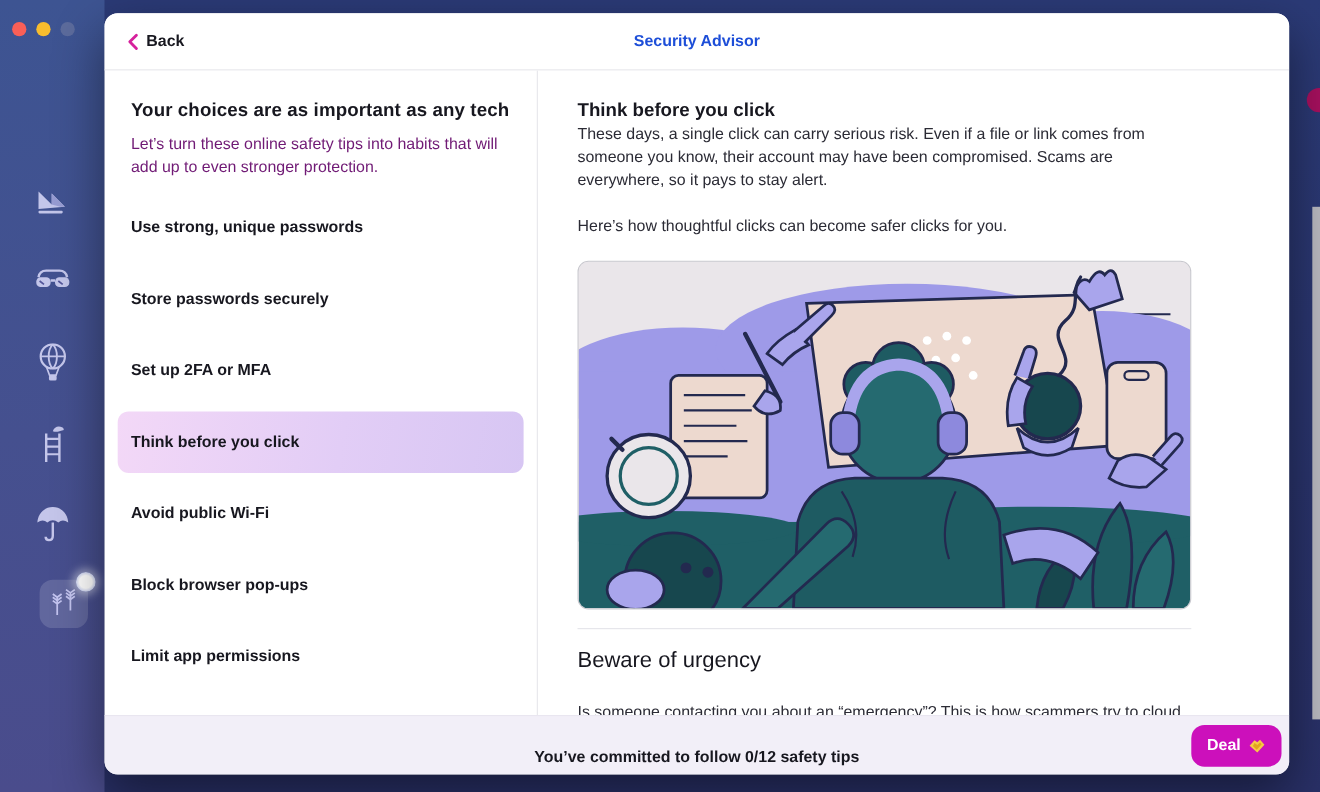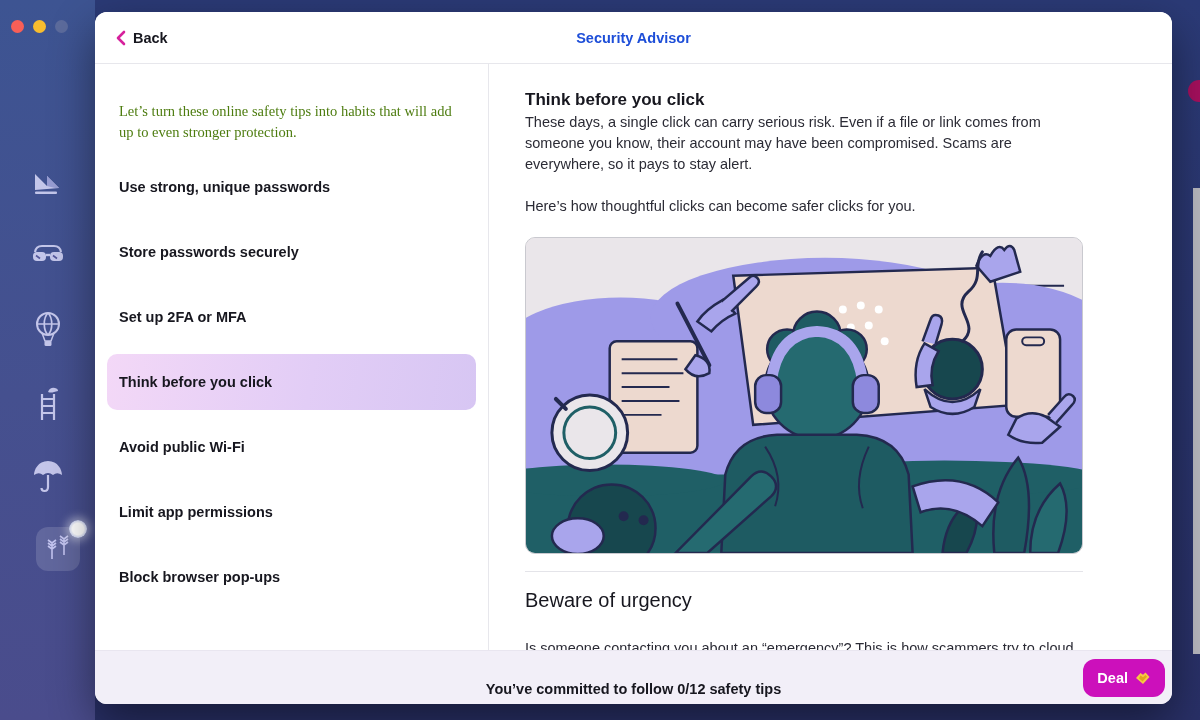--- a/index.html
+++ b/index.html
@@ -59,21 +59,21 @@
 
   .content { flex:1 1 auto; display:flex; min-height:0; }
 
   
   .left-panel {
     width:394px; flex:0 0 394px; border-right:1px solid #e7e7ec;
     padding:26px 12px 0 12px; overflow:hidden;
   }
   .lp-head { padding:0 12px; }
   .lp-title { font-size:17px; font-weight:700; letter-spacing:.1px; }
-  .lp-sub { margin-top:11px; font-size:14.5px; line-height:21px; color:#4d7c0f; max-width:345px;font-family:Liberation Serif, serif; }
+  .lp-sub { margin-top:11px; font-size:14.5px; line-height:21px; color:#701a75; max-width:345px; }
   .tip-list { margin-top:16px; }
   .tip {
     height:56px; margin-bottom:9px; border-radius:10px;
     display:flex; align-items:center; padding:0 12px;
     font-size:14.5px; font-weight:700; color:#17171f; cursor:pointer;
   }
   .tip.active { background:linear-gradient(100deg,#f3d8f7 0%,#e2cdf6 55%,#d7c6f3 100%); }
 
   
   .right-panel { flex:1 1 auto; padding:26px 0 0 36px; position:relative; overflow:hidden; }
@@ -195,30 +195,31 @@
         </span>
         <span>Back</span>
       </div>
       <div class="titlebar-title">Security Advisor</div>
     </div>
 
     <div class="content">
 
       <div class="left-panel">
         <div class="lp-head">
+          <div class="lp-title">Your choices are as important as any tech</div>
           <div class="lp-sub">Let’s turn these online safety tips into habits that will add up to even stronger protection.</div>
         </div>
         <div class="tip-list">
           <div class="tip">Use strong, unique passwords</div>
           <div class="tip">Store passwords securely</div>
           <div class="tip">Set up 2FA or MFA</div>
           <div class="tip active">Think before you click</div>
           <div class="tip">Avoid public Wi-Fi</div>
+          <div class="tip">Block browser pop-ups</div>
           <div class="tip">Limit app permissions</div>
-          <div class="tip">Block browser pop-ups</div>
         </div>
       </div>
 
       <div class="right-panel">
         <div class="rp-title">Think before you click</div>
         <div class="rp-para">These days, a single click can carry serious risk. Even if a file or link comes from someone you know, their account may have been compromised. Scams are everywhere, so it pays to stay alert.</div>
         <div class="rp-para2">Here’s how thoughtful clicks can become safer clicks for you.</div>
 
         <div class="illus-card">
           <svg viewBox="0 0 558 317" preserveAspectRatio="none">

